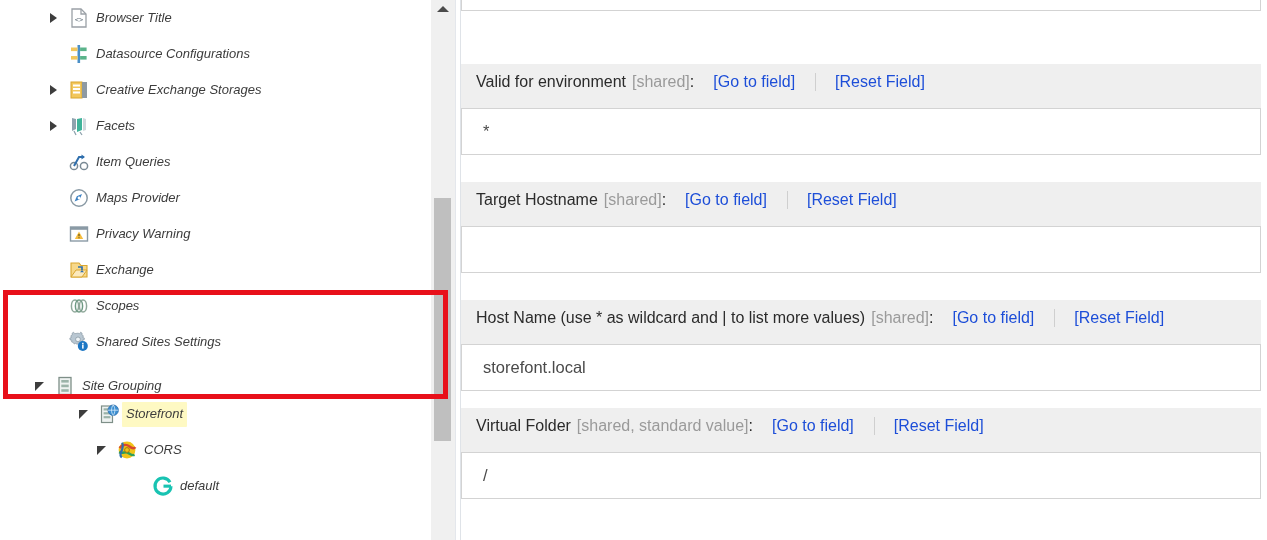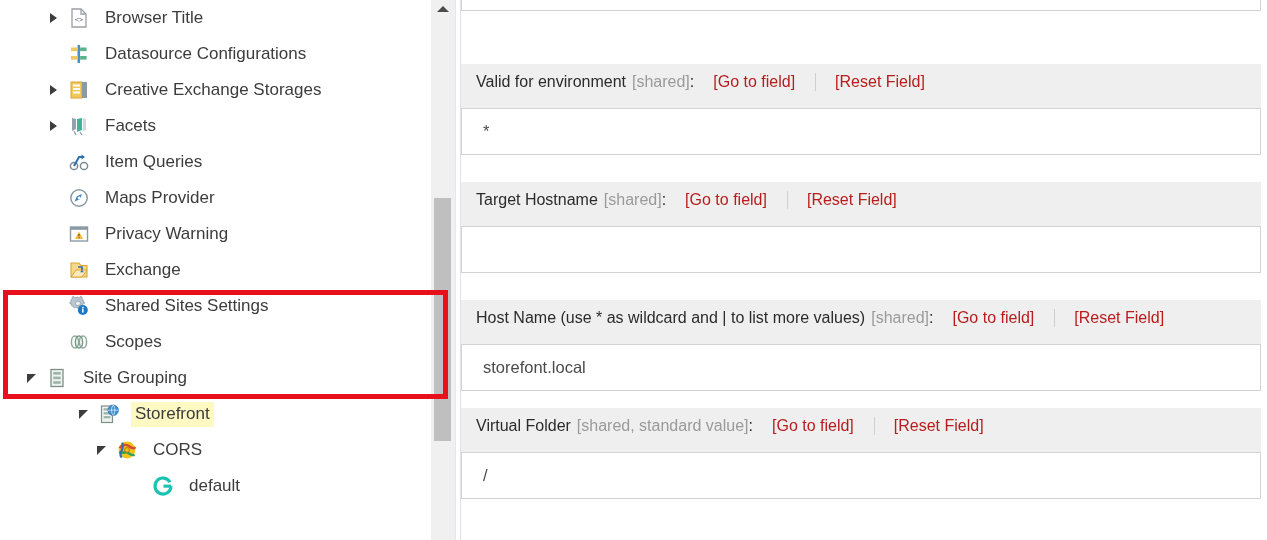--- a/index.html
+++ b/index.html
@@ -55,26 +55,27 @@
 
   .tree-icon {
     width: 22px; height: 22px;
     flex: 0 0 22px;
     margin-left: 8px;
     position: relative;
     display: flex; align-items: center; justify-content: center;
   }
   .tree-icon svg { display: block; }
   .tree-label {
-    margin-left: 11px;
-    font-size: 17px;
+    margin-left: 2px;
+    font-size: 13px;
     color: #3c3c3c;
     line-height: 20px;
     padding: 2px 4px 3px 4px;
     border-radius: 1px;
+    font-style: italic;
   }
   .tree-row.selected .tree-label {
     background: #fef9c3;
   }
 
   
   #sb-track {
     position: absolute;
     left: 431px; top: 0;
     width: 24px; height: 540px;
@@ -129,21 +130,21 @@
     line-height: 20px;
     color: #2b2b2b;
     white-space: nowrap;
     display: flex;
     align-items: center;
   }
   .lbl-main { color: #2b2b2b; }
   .lbl-shared { color: #9a9a9a; margin-left: 6px; }
   .lbl-colon { color: #2b2b2b; }
   .lnk {
-    color: #b91c1c;
+    color: #1d4ed8;
     margin-left: 19px;
     cursor: pointer;
   }
   .lnk-sep {
     display: inline-block;
     width: 1px;
     height: 18px;
     background: #cfcfcf;
     margin-left: 20px;
   }
@@ -268,41 +269,41 @@
             <path d="M10 8h4v3" fill="none" stroke="#2f6fad" stroke-width="1.7"></path>
             <path d="M12 13.2L14 11l2 2.2" fill="#2f6fad"></path>
           </svg>
         </span>
         <span class="tree-label">Exchange</span>
       </div>
       <div class="tree-row" style="top: 0px; padding-left: 46px;">
         <div class="twisty none"></div>
         <span class="tree-icon">
           <svg width="22" height="22" viewBox="0 0 22 22">
+            <ellipse cx="7" cy="11" rx="3.6" ry="6" fill="none" stroke="#8fa89a" stroke-width="1.5"></ellipse>
+            <ellipse cx="11" cy="11" rx="3.6" ry="6" fill="none" stroke="#6f9a84" stroke-width="1.5"></ellipse>
+            <ellipse cx="15" cy="11" rx="3.6" ry="6" fill="none" stroke="#8fa89a" stroke-width="1.5"></ellipse>
+          </svg>
+        </span>
+        <span class="tree-label">Scopes</span>
+      </div>
+      <div class="tree-row" style="top: 0px; padding-left: 46px;">
+        <div class="twisty none"></div>
+        <span class="tree-icon">
+          <svg width="22" height="22" viewBox="0 0 22 22">
             <path d="M10 2.2l1.7.5.9-1.5 1.5 1-.2 1.7 1.5.9-.6 1.7 1.6.6-.3 1.8-1.7.3.2 1.7-1.7.6-.9 1.5-1.6-.7-1.3 1.1-1.3-1.1-1.6.7-.9-1.5-1.7-.6.2-1.7-1.7-.3-.3-1.8 1.6-.6-.6-1.7 1.5-.9-.2-1.7 1.5-1 .9 1.5z" fill="#b9c7d2" stroke="#8a9aa5" stroke-width=".7"></path>
             <circle cx="10" cy="8.4" r="2.4" fill="#eef3f6" stroke="#8a9aa5" stroke-width=".8"></circle>
             <circle cx="14.8" cy="15" r="5" fill="#1d77c4"></circle>
             <rect x="14.1" y="13.6" width="1.5" height="4" fill="#fff"></rect>
             <rect x="14.1" y="11.8" width="1.5" height="1.4" fill="#fff"></rect>
           </svg>
         </span>
         <span class="tree-label">Shared Sites Settings</span>
       </div>
-      <div class="tree-row" style="top: 0px; padding-left: 46px;">
-        <div class="twisty none"></div>
-        <span class="tree-icon">
-          <svg width="22" height="22" viewBox="0 0 22 22">
-            <ellipse cx="7" cy="11" rx="3.6" ry="6" fill="none" stroke="#8fa89a" stroke-width="1.5"></ellipse>
-            <ellipse cx="11" cy="11" rx="3.6" ry="6" fill="none" stroke="#6f9a84" stroke-width="1.5"></ellipse>
-            <ellipse cx="15" cy="11" rx="3.6" ry="6" fill="none" stroke="#8fa89a" stroke-width="1.5"></ellipse>
-          </svg>
-        </span>
-        <span class="tree-label">Scopes</span>
-      </div>
-      <div class="tree-row" style="top: 0px; padding-left: 24px;">
+      <div class="tree-row" style="top: 8px; padding-left: 32px;">
         <div class="twisty expanded"></div>
         <span class="tree-icon">
           <svg width="22" height="22" viewBox="0 0 22 22">
             <rect x="5" y="2.5" width="12" height="17" fill="#eef2f1" stroke="#7e8f88" stroke-width="1.3"></rect>
             <rect x="7.3" y="5" width="7.4" height="2.6" fill="#9bb3a9"></rect>
             <rect x="7.3" y="9.6" width="7.4" height="2.6" fill="#9bb3a9"></rect>
             <rect x="7.3" y="14.2" width="7.4" height="2.6" fill="#9bb3a9"></rect>
           </svg>
         </span>
         <span class="tree-label">Site Grouping</span>

